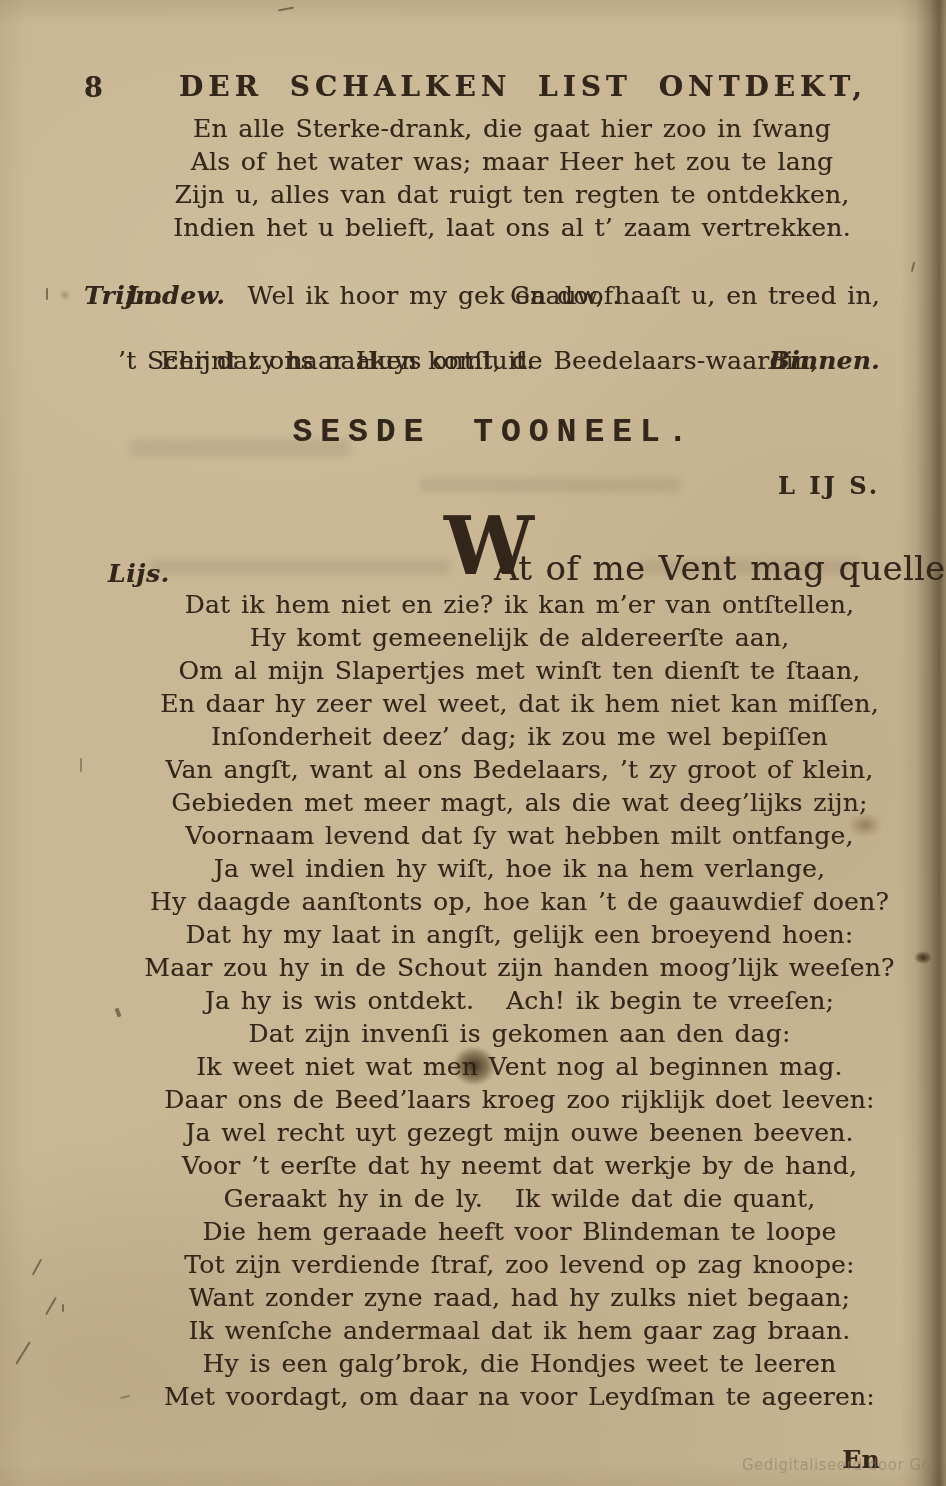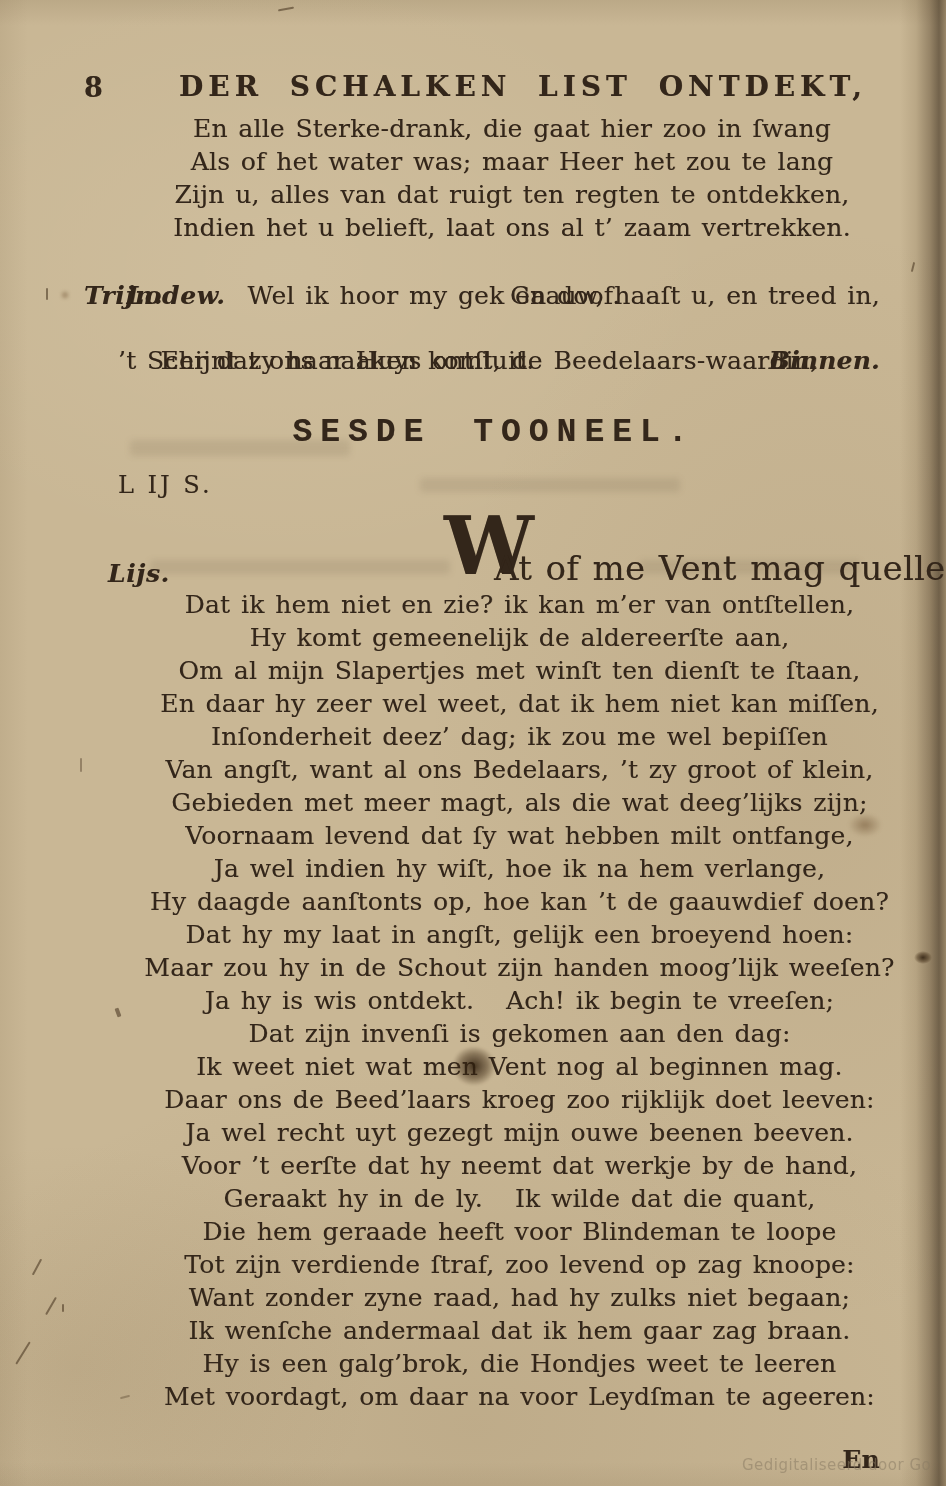--- a/index.html
+++ b/index.html
@@ -41,21 +41,21 @@
   .sp-gap { display:inline-block; width:22px; }
   .row-between { display:flex; justify-content:space-between; }
   .direction { font-style:italic; font-weight:bold; }
   .scene-heading {
     position:absolute; top:414px; left:118px; right:76px;
     text-align:center; font-size:33px; font-weight:bold;
     letter-spacing:8px; word-spacing:14px; white-space:pre;font-family:Liberation Mono, monospace;
   }
   .scene-character {
     position:absolute; top:471px; left:118px; right:66px;
-    text-align:left; font-size:24px; font-weight:normal;
+    text-align:right; font-size:24px; font-weight:bold;
     letter-spacing:3px; white-space:pre;
   }
   .dropcap-row { position:absolute; top:516px; left:0; right:0; height:78px; }
   .dropcap-row .speaker { position:absolute; left:108px; bottom:6px; font-size:25px;text-align:center; }
   .dropcap {
     position:absolute; left:444px; top:-10px;
     font-size:80px; line-height:1; font-weight:bold;
   }
   .firstline {
     position:absolute; left:494px; bottom:6px;

